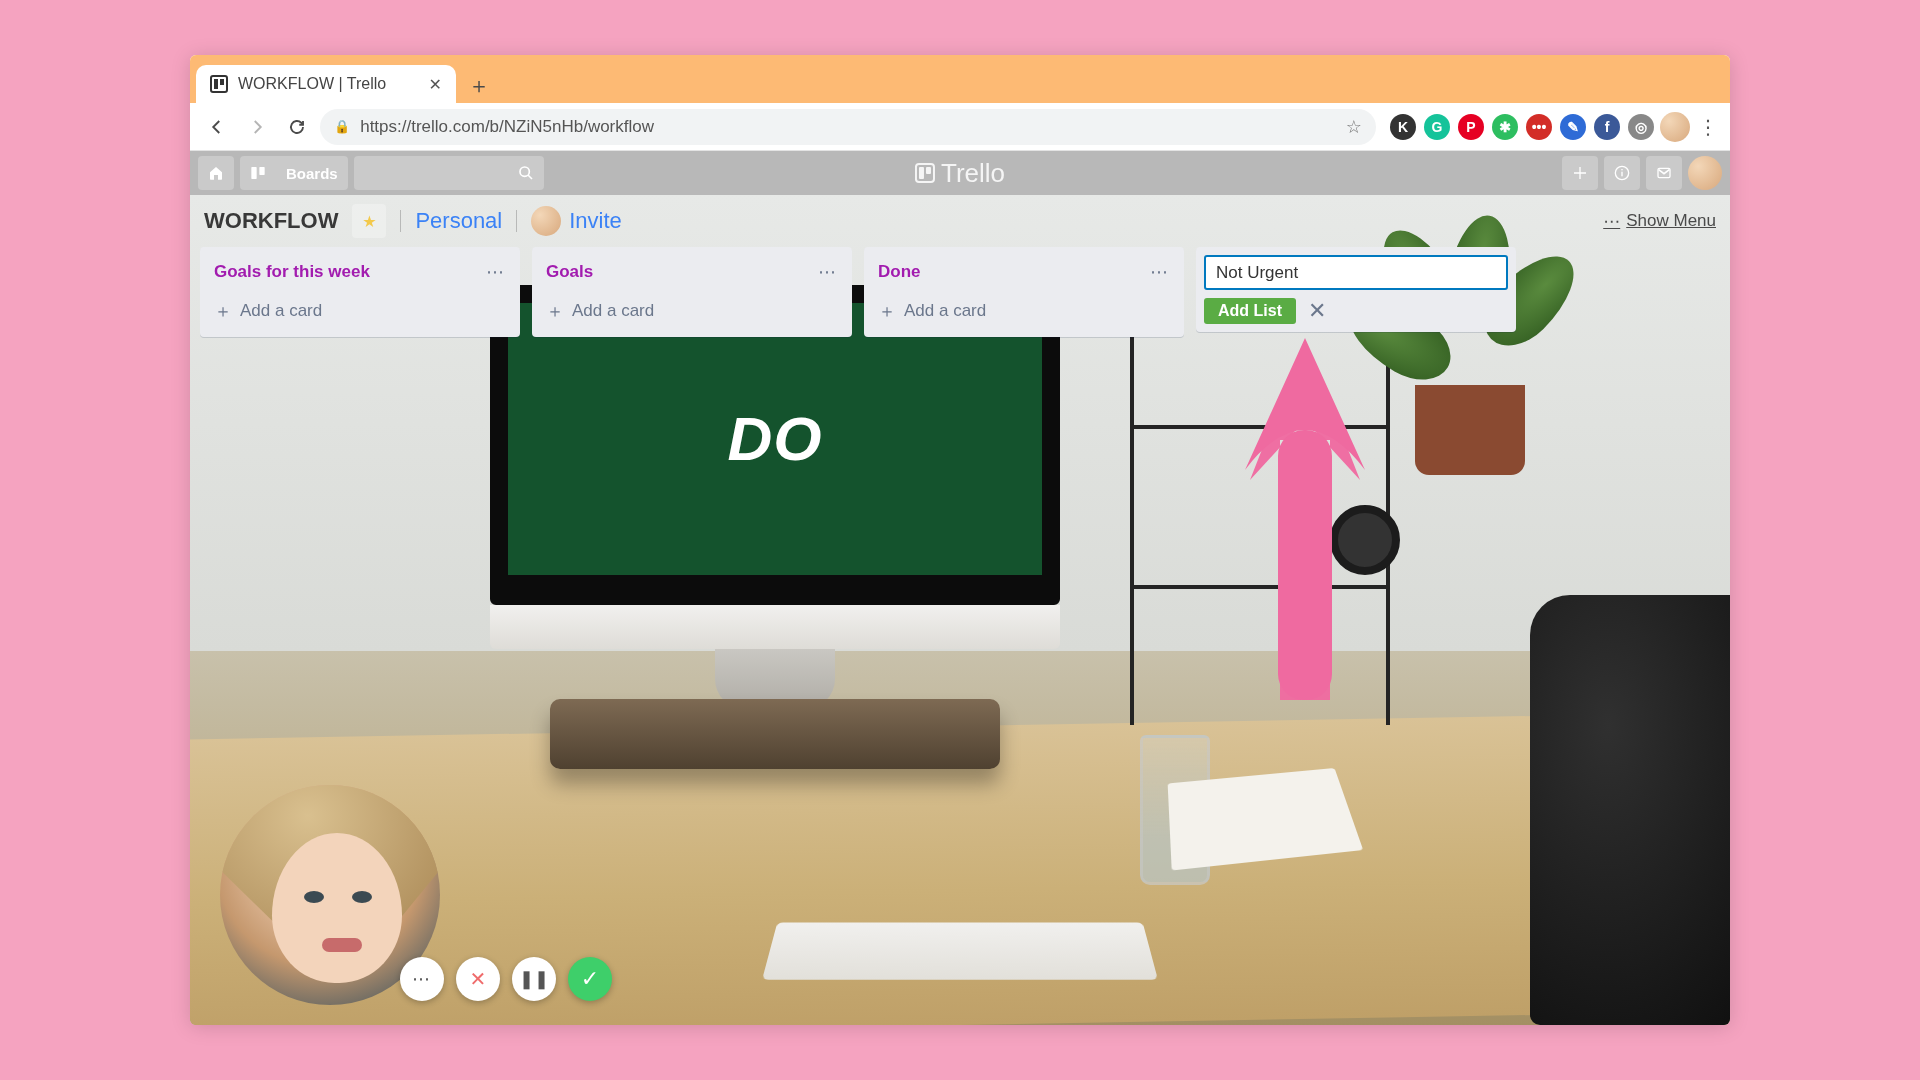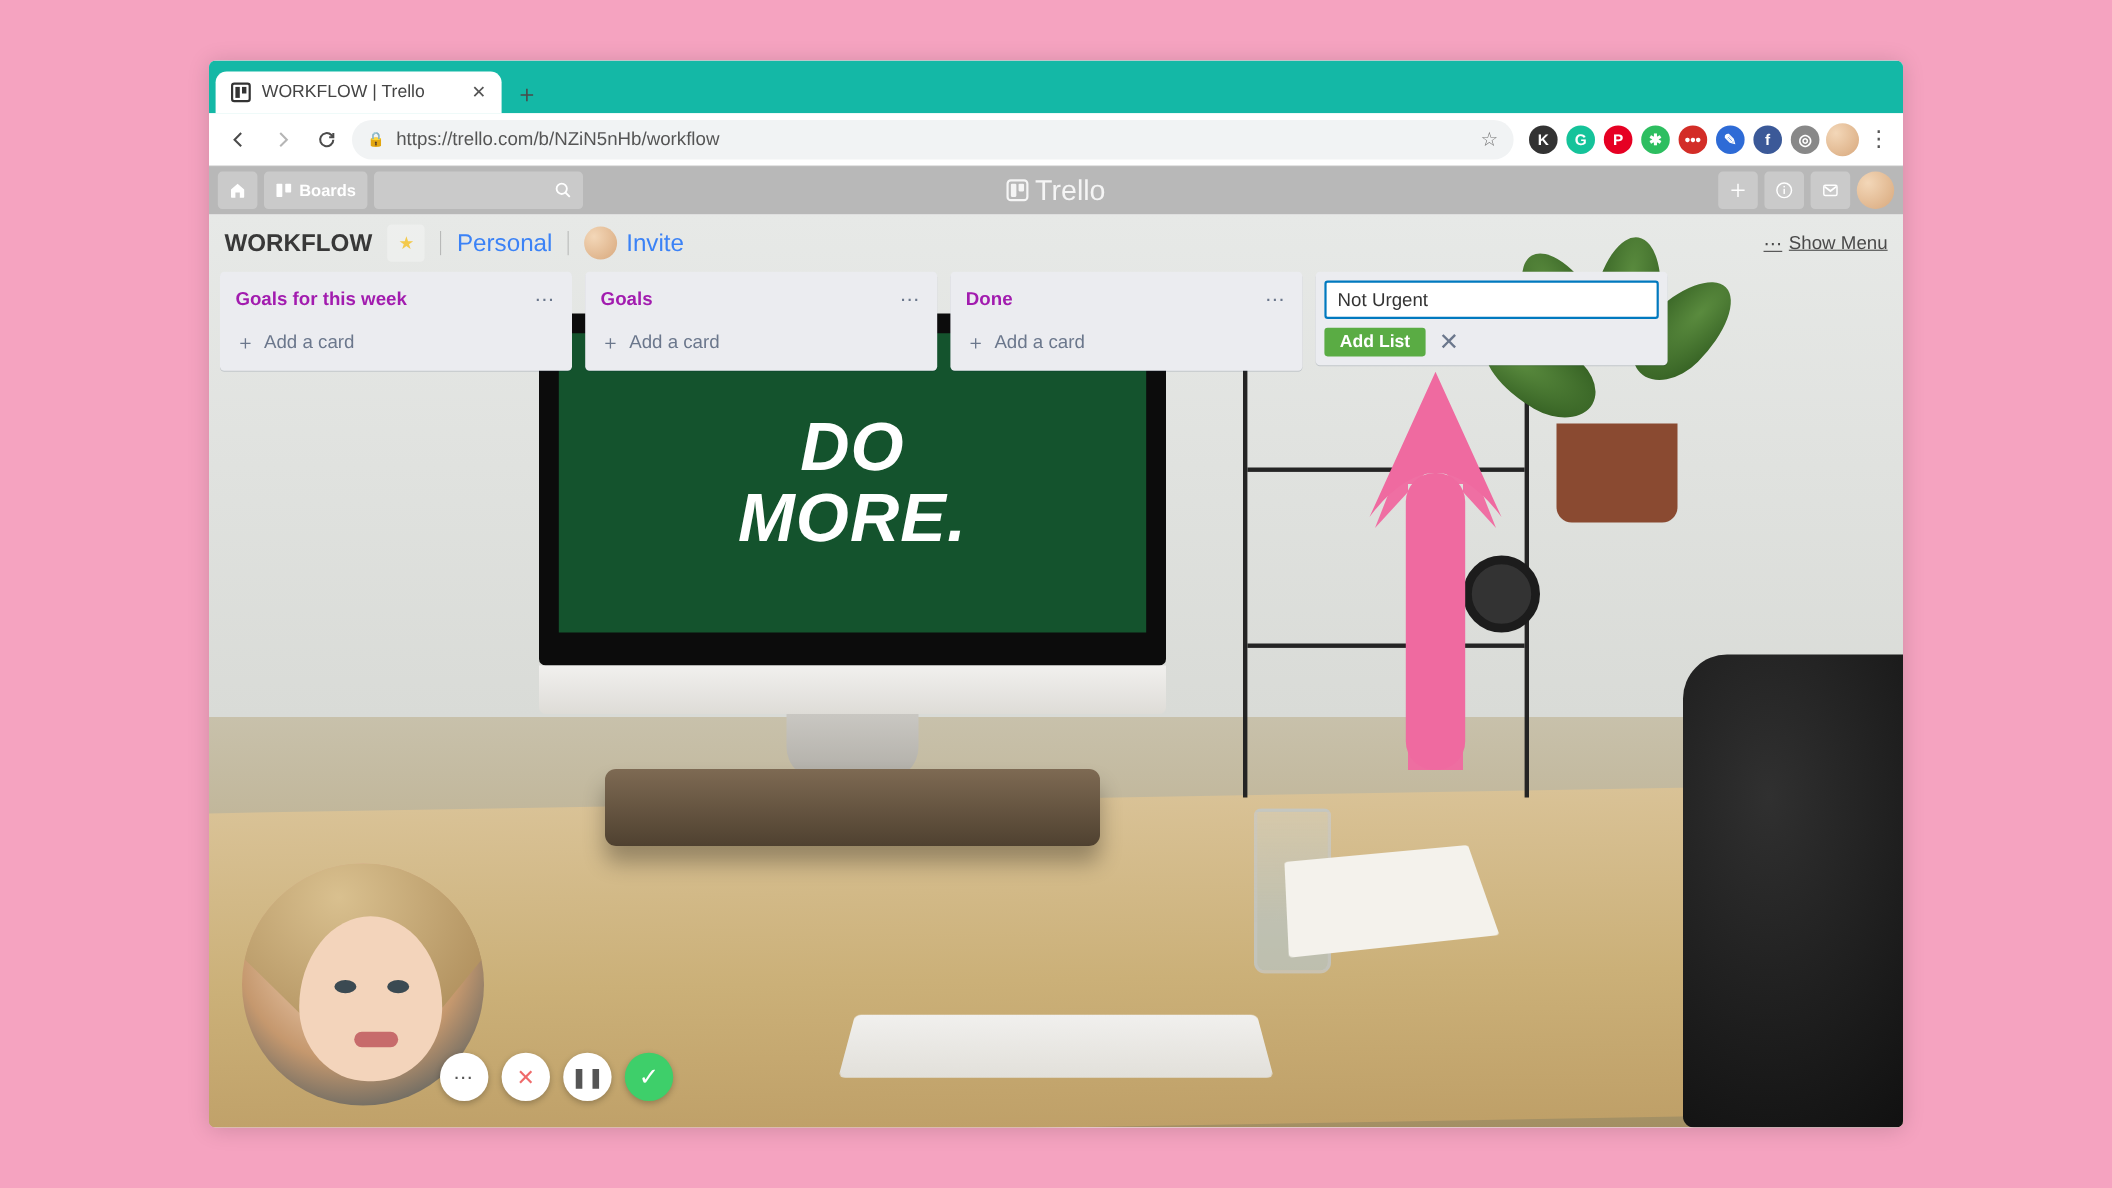--- a/index.html
+++ b/index.html
@@ -1,37 +1,37 @@
 <!DOCTYPE html>
 <html><head>
 <meta charset="utf-8">
 <style>
   * { box-sizing: border-box; margin: 0; padding: 0; font-family: -apple-system, BlinkMacSystemFont, "Segoe UI", Helvetica, Arial, sans-serif; }
   body { background:#f5a3c0; width:1920px; height:1080px; display:flex; align-items:center; justify-content:center; }
   .browser-window { width:1540px; height:970px; background:#fff; border-radius:6px; overflow:hidden; box-shadow:0 2px 20px rgba(0,0,0,.15); position:relative; }
   
-  .tab-strip { height:48px; background:#14b8a6; display:flex; align-items:flex-end; padding:0 6px; }
+  .tab-strip { height:48px; background:#fdba74; display:flex; align-items:flex-end; padding:0 6px; }
   .tab { height:38px; background:#fff; border-radius:10px 10px 0 0; display:flex; align-items:center; padding:0 14px; gap:10px; min-width:260px; color:#444; font-size:16px; }
   .tab .favicon { width:18px; height:18px; border:2px solid #333; border-radius:3px; display:flex; align-items:center; justify-content:center; font-size:10px; font-weight:700;}
   .tab-close { margin-left:auto; color:#555; font-size:16px; cursor:pointer; }
   .new-tab { width:34px; height:34px; display:flex; align-items:center; justify-content:center; color:#4a4a4a; font-size:22px; cursor:pointer; margin-left:6px; }
   
   .chrome-toolbar { height:48px; background:#fff; border-bottom:1px solid #e3e3e3; display:flex; align-items:center; padding:0 10px; gap:6px; }
   .nav-btn { width:34px; height:34px; display:flex; align-items:center; justify-content:center; color:#4b4b4b; cursor:pointer; font-size:20px; border-radius:50%; }
   .nav-btn.disabled{ color:#b5b5b5; }
   .omnibox { flex:1; height:36px; background:#f1f3f4; border-radius:18px; display:flex; align-items:center; padding:0 14px; gap:10px; color:#555; font-size:17px; }
   .lock{font-size:13px;color:#777;}
   .star{margin-left:auto;color:#777;font-size:18px;}
   .ext-row{display:flex;align-items:center;gap:8px;margin-left:8px;}
   .ext{width:26px;height:26px;border-radius:50%;display:flex;align-items:center;justify-content:center;font-size:14px;font-weight:700;color:#fff;}
   .avatar{width:30px;height:30px;border-radius:50%;background:radial-gradient(circle at 30% 30%,#f3d7b8,#d8a87c);}
   .kebab{width:24px;text-align:center;color:#555;font-size:20px;cursor:pointer;}
   
   .trello-header{height:44px;background:rgba(0,0,0,.28);display:flex;align-items:center;padding:0 8px;gap:6px;position:relative;}
-  .hbtn{height:34px;min-width:34px;padding:0 10px;background:rgba(255,255,255,.25);border-radius:4px;display:flex;align-items:center;justify-content:center;color:#fff;font-size:15px;gap:6px;cursor:pointer;}
+  .hbtn{height:34px;min-width:34px;padding:0 10px;background:rgba(255,255,255,.25);border-radius:4px;display:flex;align-items:center;justify-content:center;color:#fff;font-size:15px;gap:20px;cursor:pointer;}
   .hbtn svg{fill:#fff;}
   .search-box{flex:0 0 190px;}
   .trello-logo{position:absolute;left:50%;transform:translateX(-50%);color:rgba(255,255,255,.85);font-family:"Brush Script MT",cursive;font-size:26px;display:flex;align-items:center;gap:6px;}
   .trello-logo .mark{width:20px;height:20px;border:2px solid rgba(255,255,255,.85);border-radius:4px;display:flex;padding:2px;gap:2px;}
   .trello-logo .mark span{background:rgba(255,255,255,.85);border-radius:1px;}
   .trello-logo .mark span:first-child{width:6px;height:100%;}
   .trello-logo .mark span:last-child{width:6px;height:60%;}
   .header-right{margin-left:auto;display:flex;gap:6px;align-items:center;}
   .avatar-sm{width:34px;height:34px;border-radius:50%;background:radial-gradient(circle at 30% 30%,#f3d7b8,#d8a87c);}
   
@@ -219,21 +219,20 @@
           <div class="leaf l3"></div>
           <div class="leaf l4"></div>
         <div class="plant-pot"></div>
       </div>
       <div class="headphones"></div>
       <div class="chair"></div>
       <div class="monitor">
         <div class="mon-screen">
           <div class="do-more">
             <span>DO</span><br>
-            <span>MORE.</span>
           </div>
         </div>
         <div class="mon-chin">
             <span class="apple-logo"></span>
           </div>
         <div class="mon-stand"></div>
         <div class="mon-base"></div>
       </div>
       <div class="glass"></div>
       <div class="notepad"></div>

